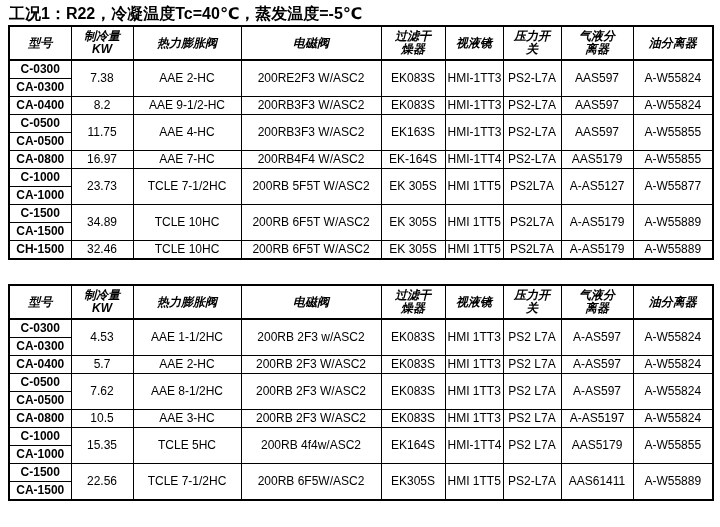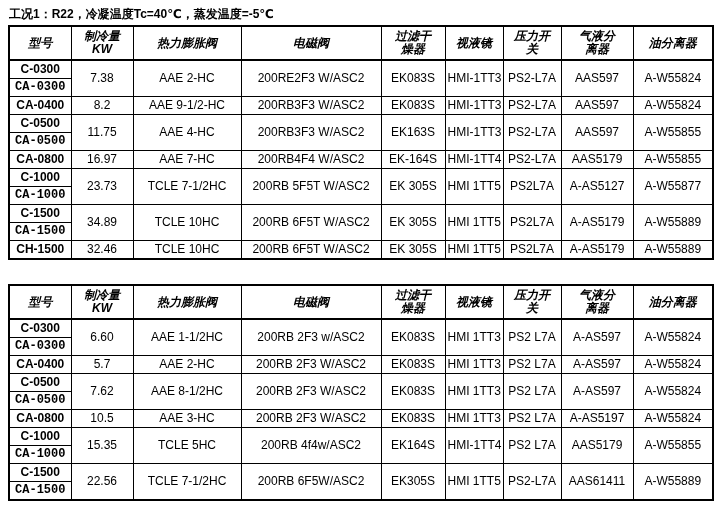--- a/index.html
+++ b/index.html
@@ -18,21 +18,21 @@
     position: relative;
     width: 720px;
     height: 527px;
     box-sizing: border-box;
     padding: 6px 8px 0 8px;
   }
   .section {
     margin-bottom: 10px;
   }
   .section-title {
-    font-size: 12px;
+    font-size: 16px;
     font-weight: bold;
     line-height: 16px;
     margin: 0 0 3px 1px;
     white-space: nowrap;
   }
   table.spec {
     border-collapse: collapse;
     table-layout: fixed;
     width: 704px;
     border: 2px solid #000;
@@ -64,21 +64,20 @@
   td.model {
     font-weight: bold;
     text-align: left;
     padding-left: 5px;
   }
   td.model-top {
     border-bottom: none;
   }
   td.model-bottom {
     border-top: none;
-    font-family: Liberation Mono, monospace;
   }
   .spacer {
     height: 14px;
   }
   
   col.c-model { width: 62px; }
   col.c-cap   { width: 62px; }
   col.c-exp   { width: 108px; }
   col.c-sol   { width: 140px; }
   col.c-dry   { width: 64px; }
@@ -269,21 +268,21 @@
             <div>气液分</div>
             <div>离器</div>
           </th>
           <th>油分离器</th>
         </tr>
       </thead>
       <tbody>
 
         <tr>
           <td class="model model-top">C-0300</td>
-          <td rowspan="2">6.60</td>
+          <td rowspan="2">4.53</td>
           <td rowspan="2">AAE 1-1/2HC</td>
           <td rowspan="2">200RB 2F3 w/ASC2</td>
           <td rowspan="2">EK083S</td>
           <td rowspan="2">HMI 1TT3</td>
           <td rowspan="2">PS2 L7A</td>
           <td rowspan="2">A-AS597</td>
           <td rowspan="2">A-W55824</td>
         </tr>
         <tr>
           <td class="model model-bottom">CA-0300</td>

